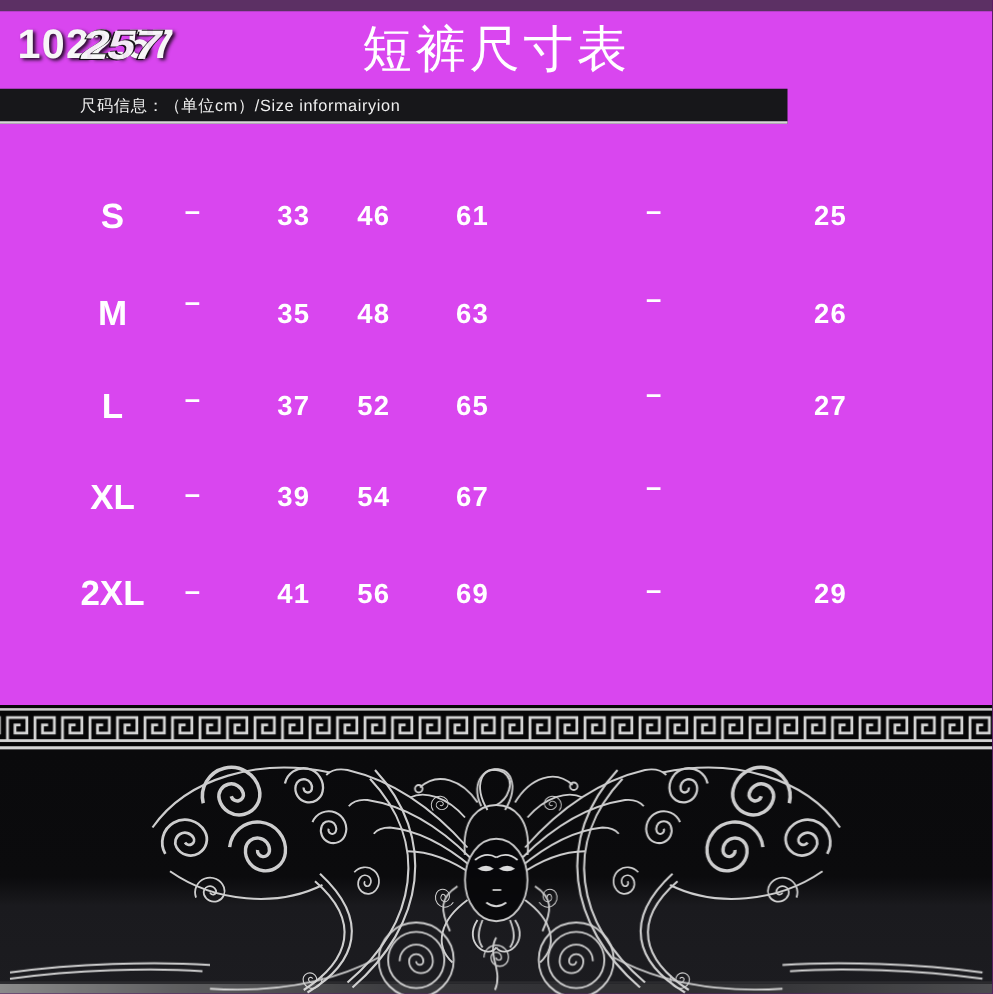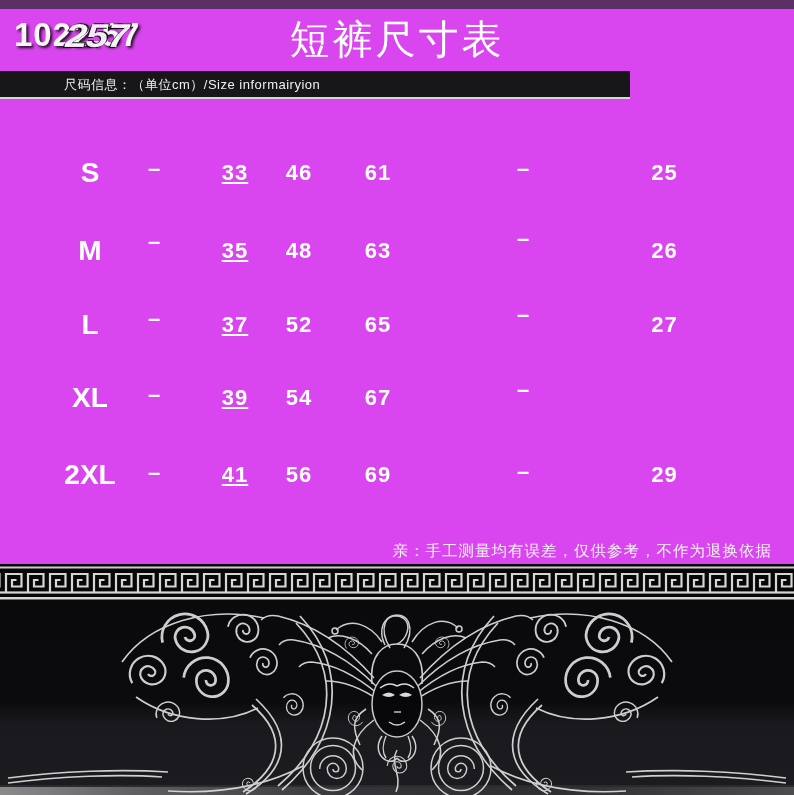--- a/index.html
+++ b/index.html
@@ -29,21 +29,21 @@
     background:linear-gradient(#c6c6c6,#a8a8a8);align-items:center;text-align:center;
     font-size:13.5px;font-weight:700;color:#4e4e55;letter-spacing:1px;}
   .thead .hc7 span{display:inline-block;transform:translateX(-25px);}
 
   .tbody{position:absolute;top:131px;left:57px;width:669px;height:404px;}
   .row{position:absolute;left:0;width:669px;height:50px;align-items:center;text-align:center;}
   .row-s{top:17px;} .row-m{top:95px;} .row-l{top:169px;} .row-xl{top:242px;} .row-2xl{top:319px;}
   .size{font-size:28px;font-weight:700;letter-spacing:0;}
   .num{font-size:22px;font-weight:700;letter-spacing:1px;}
   .dash{font-size:22px;font-weight:700;position:relative;}
-  .c3 span{display:inline-block;transform:translateX(10px);text-decoration:underline;}
+  .c3 span{display:inline-block;transform:translateX(10px);}
   .c7 span{display:inline-block;transform:translateX(-10px);text-align:center;}
   .row-s  .c2 .dash{top:-4px;}  .row-s  .c6 .dash{top:-4px;}
   .row-m  .c2 .dash{top:-9px;}  .row-m  .c6 .dash{top:-12px;}
   .row-l  .c2 .dash{top:-6px;}  .row-l  .c6 .dash{top:-10px;}
   .row-xl .c2 .dash{top:-3px;}  .row-xl .c6 .dash{top:-8px;}
   .row-2xl .c2 .dash{top:-2px;} .row-2xl .c6 .dash{top:-3px;}
 
   .footnote{position:absolute;top:541px;right:22px;font-size:15.5px;color:#f5f5f5;letter-spacing:1px;}
 
   .meander{position:absolute;top:564px;left:0;display:block;}
@@ -121,21 +121,20 @@
       <div class="cell c2"><span class="dash">–</span></div>
       <div class="cell c3"><span class="num">41</span></div>
       <div class="cell"><span class="num">56</span></div>
       <div class="cell"><span class="num">69</span></div>
       <div class="cell c6"><span class="dash">–</span></div>
       <div class="cell c7"><span class="num">29</span></div>
     </div>
 
   </div>
 
-  <div class="footnote">亲：手工测量均有误差，仅供参考，不作为退换依据</div>
 
   <svg class="meander" width="794" height="38" aria-hidden="true">
     <defs>
       <pattern id="gk" width="22" height="26" patternUnits="userSpaceOnUse" x="2" y="6">
         <g fill="none" stroke="#d6d6d6" stroke-width="2.2">
           <path d="M0,22.5 H22"></path>
           <path d="M4,22.5 V4 H19.5 V16.5 H10 V10 H14.5"></path>
         </g>
       </pattern>
     </defs>

